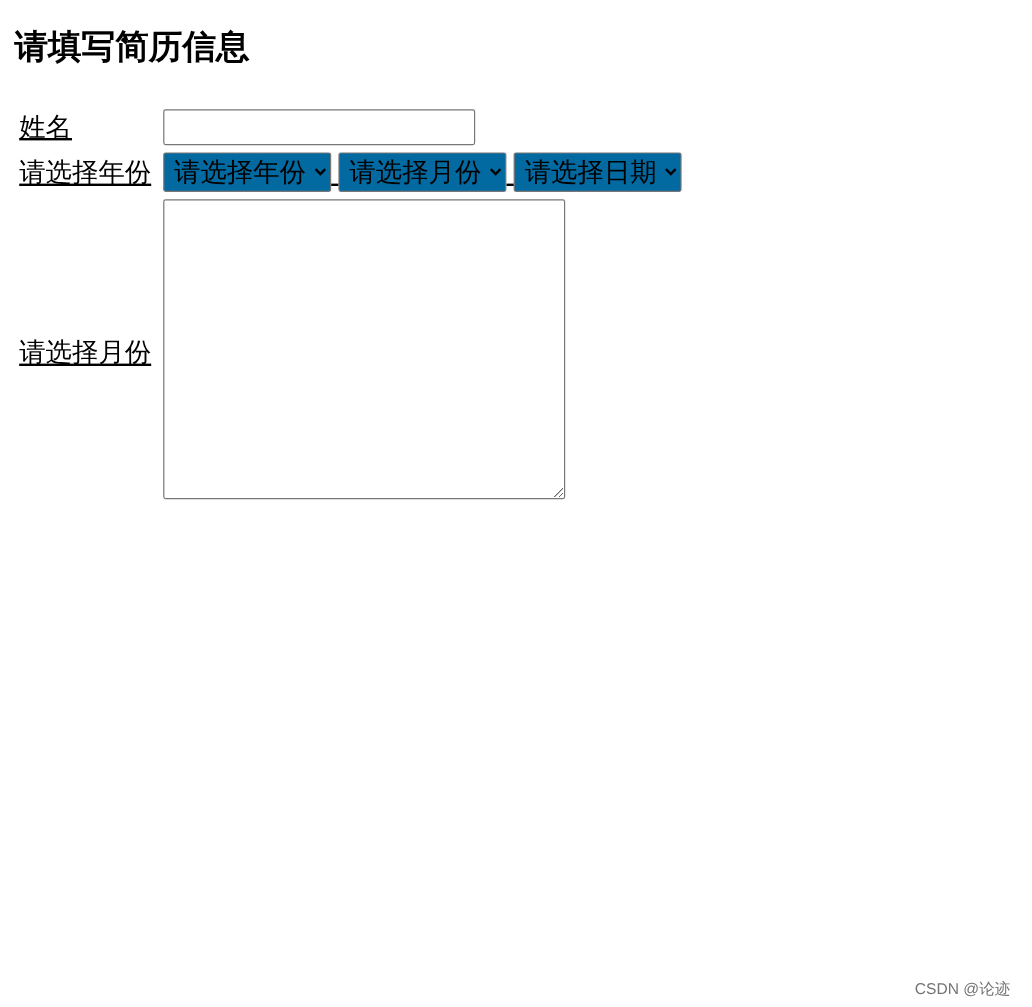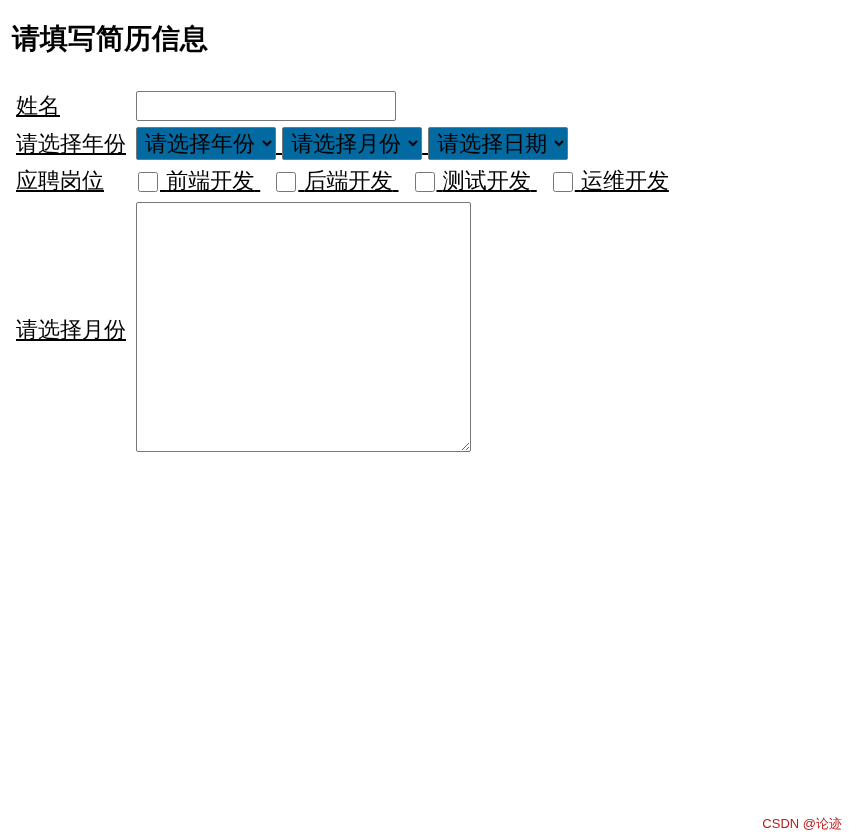--- a/index.html
+++ b/index.html
@@ -81,21 +81,21 @@
       margin-right: 14px;
     }
     .radio-group label {
       margin-right: 6px;
     }
     .watermark {
       position: absolute;
       bottom: 6px;
       right: 18px;
       font-size: 13px;
-      color: #b91c1c;
+      color: #737373;
       margin-left: 28px;
     }
   </style>
 </head>
 <body>
 
 <h2>请填写简历信息</h2>
 
 <table>
   <tbody>
@@ -113,41 +113,20 @@
       </select>
       <select>
         <option>请选择月份</option>
       </select>
       <select>
         <option>请选择日期</option>
       </select>
     </td>
   </tr>
   <tr>
-    <td class="label">应聘岗位</td>
-    <td class="checkbox-group">
-      <label>
-        <input type="checkbox" style="">
-        <span>前端开发</span>
-      </label>
-      <label>
-        <input type="checkbox" style="">
-        <span>后端开发</span>
-      </label>
-      <label>
-        <input type="checkbox" style="">
-        <span>测试开发</span>
-      </label>
-      <label>
-        <input type="checkbox" style="">
-        <span>运维开发</span>
-      </label>
-    </td>
-  </tr>
-  <tr>
     <td class="label">请选择月份</td>
     <td>
       <textarea style=""></textarea>
     </td>
   </tr>
 </tbody>
   </table>
 
 <div class="watermark">CSDN @论迹</div>
 

